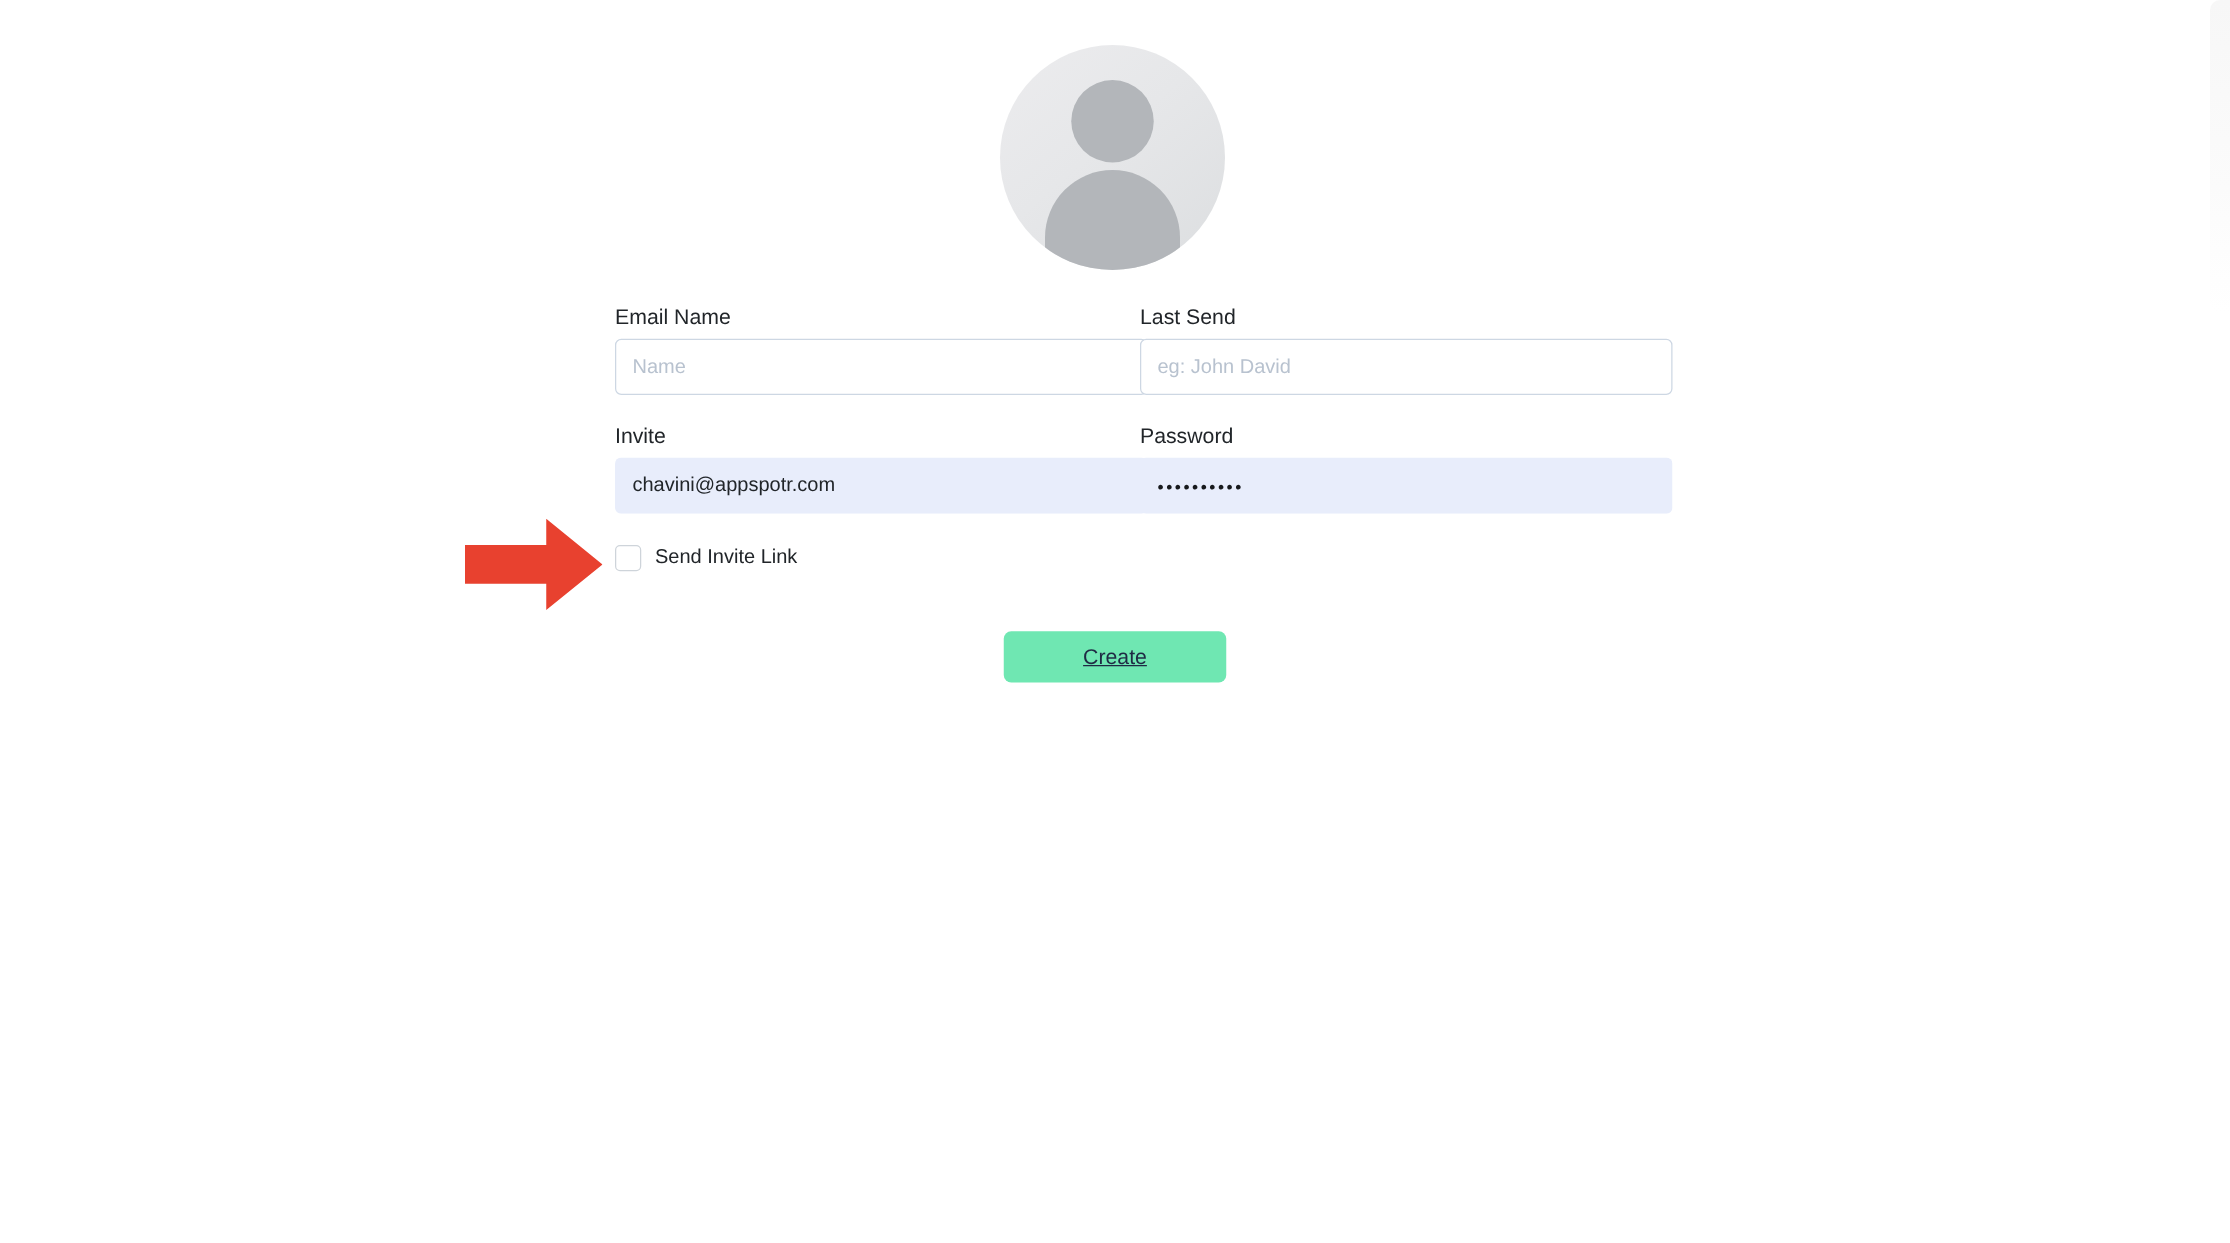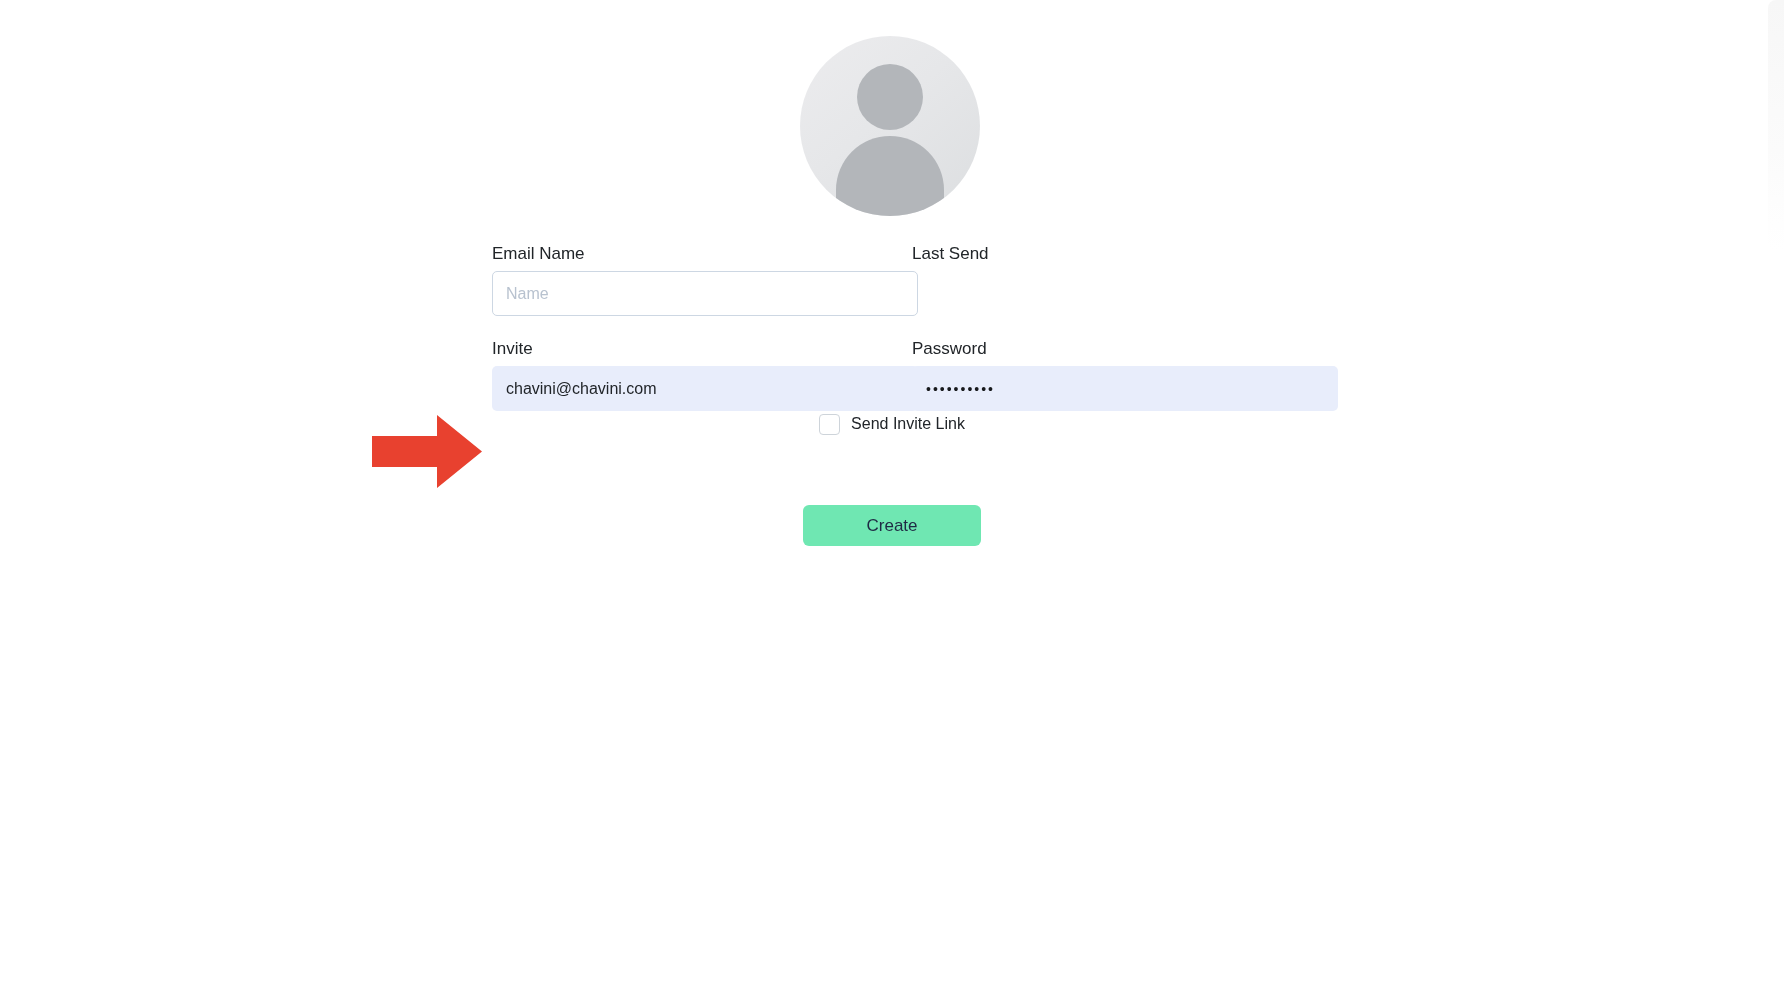--- a/index.html
+++ b/index.html
@@ -125,22 +125,22 @@
     letter-spacing: 2px;
     font-size: 14px;
     color: #17191c;
   }
 
   
   .check-row {
     display: flex;
     align-items: center;
     gap: 11px;
+    margin-top: 22px;
     height: 26px;
-    justify-content: center;
   }
   .checkbox {
     width: 21px;
     height: 21px;
     box-sizing: border-box;
     border: 1px solid #ced4da;
     border-radius: 4px;
     background: #fff;
     flex: none;
   }
@@ -164,20 +164,21 @@
     background: #6fe7b2;
     color: #1f2a44;
     border: none;
     border-radius: 6px;
     font-size: 17px;
     font-family: "Liberation Sans", sans-serif;
     cursor: pointer;
     display: flex;
     align-items: center;
     justify-content: center;
+    text-decoration: underline;
   }
 
   
   .arrow {
     position: absolute;
     left: 372px;
     top: 415px;
     width: 110px;
     height: 73px;
     pointer-events: none;
@@ -201,30 +202,33 @@
 
     <div class="row">
       <div class="field">
         <span class="label">Email Name</span>
         <div class="input empty">
           <span class="ph">Name</span>
         </div>
       </div>
       <div class="field">
         <span class="label">Last Send</span>
+        <div class="input empty">
+          <span class="ph">eg: John David</span>
+        </div>
       </div>
     </div>
 
     <div class="row-gap"></div>
 
     <div class="row">
       <div class="field">
         <span class="label">Invite</span>
         <div class="input filled">
-          <span>chavini@chavini.com</span>
+          <span>chavini@appspotr.com</span>
         </div>
       </div>
       <div class="field">
         <span class="label">Password</span>
         <div class="input filled">
           <span class="dots">••••••••••</span>
         </div>
       </div>
     </div>
 

